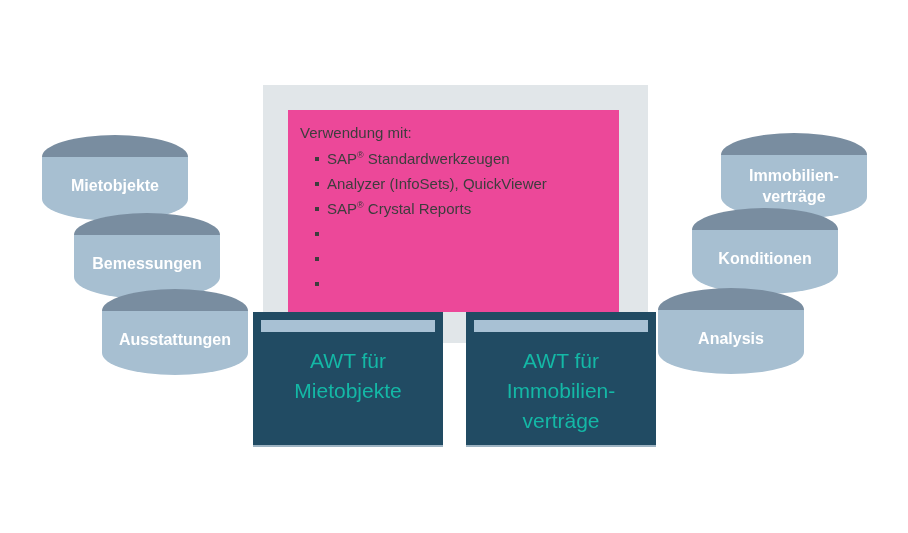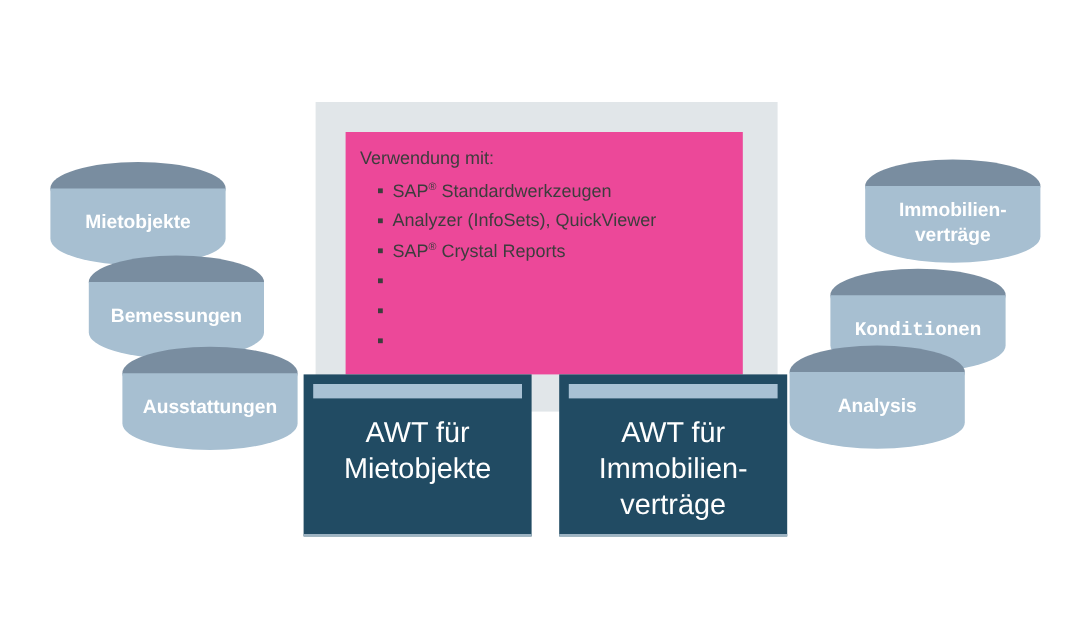--- a/index.html
+++ b/index.html
@@ -61,43 +61,43 @@
     font-size:16px; font-weight:bold; line-height:18px;
     color:#ffffff;
     white-space:pre-line;
   }
   .cyl-label.two-line { top:32px; line-height:21px; }
 
   .cyl-mietobjekte   { left:42px;  top:135px; }
   .cyl-bemessungen   { left:74px;  top:213px; }
   .cyl-ausstattungen { left:102px; top:289px; }
   .cyl-vertraege     { left:721px; top:133px; }
-  .cyl-konditionen   { left:692px; top:224px;font-family:Liberation Mono, monospace; }
+  .cyl-konditionen   { left:692px; top:208px; }
   .cyl-partner       { left:658px; top:288px; }
 
   
   .awt-box {
     position:absolute; top:312px;
     width:190px; height:135px;
     background:#214b63;
     border-bottom:2px solid #9db3c2;
     box-sizing:border-box;
   }
   .awt-box.left  { left:253px; }
   .awt-box.right { left:466px; }
   .awt-strip {
     position:absolute; left:8px; right:8px; top:8px;
     height:12px;
     background:#a8c1d4;
   }
   .awt-label {
     position:absolute; left:0; right:0; top:34px;
     text-align:center;
-    font-size:24px; line-height:30px; font-weight:400;
-    color:#ffffff;
+    font-size:21px; line-height:30px; font-weight:400;
+    color:#14b8a6;
     white-space:pre-line;
   }
 </style>
 </head>
 <body>
 
 <div class="stage">
 
   <div class="panel-outer"></div>
   <div class="panel-inner">

